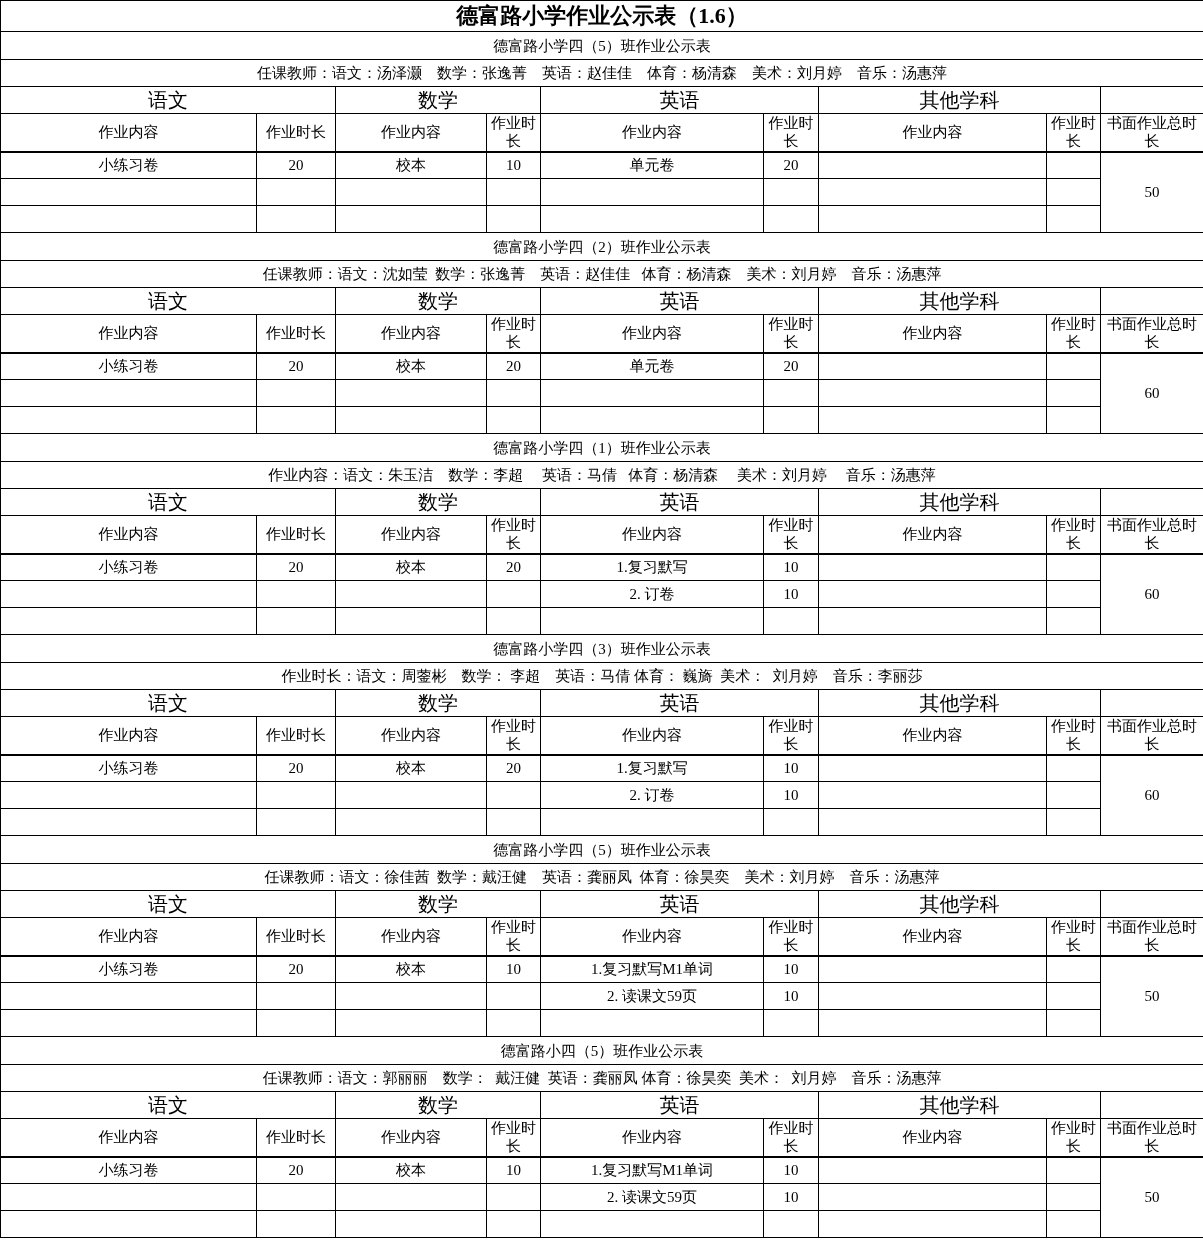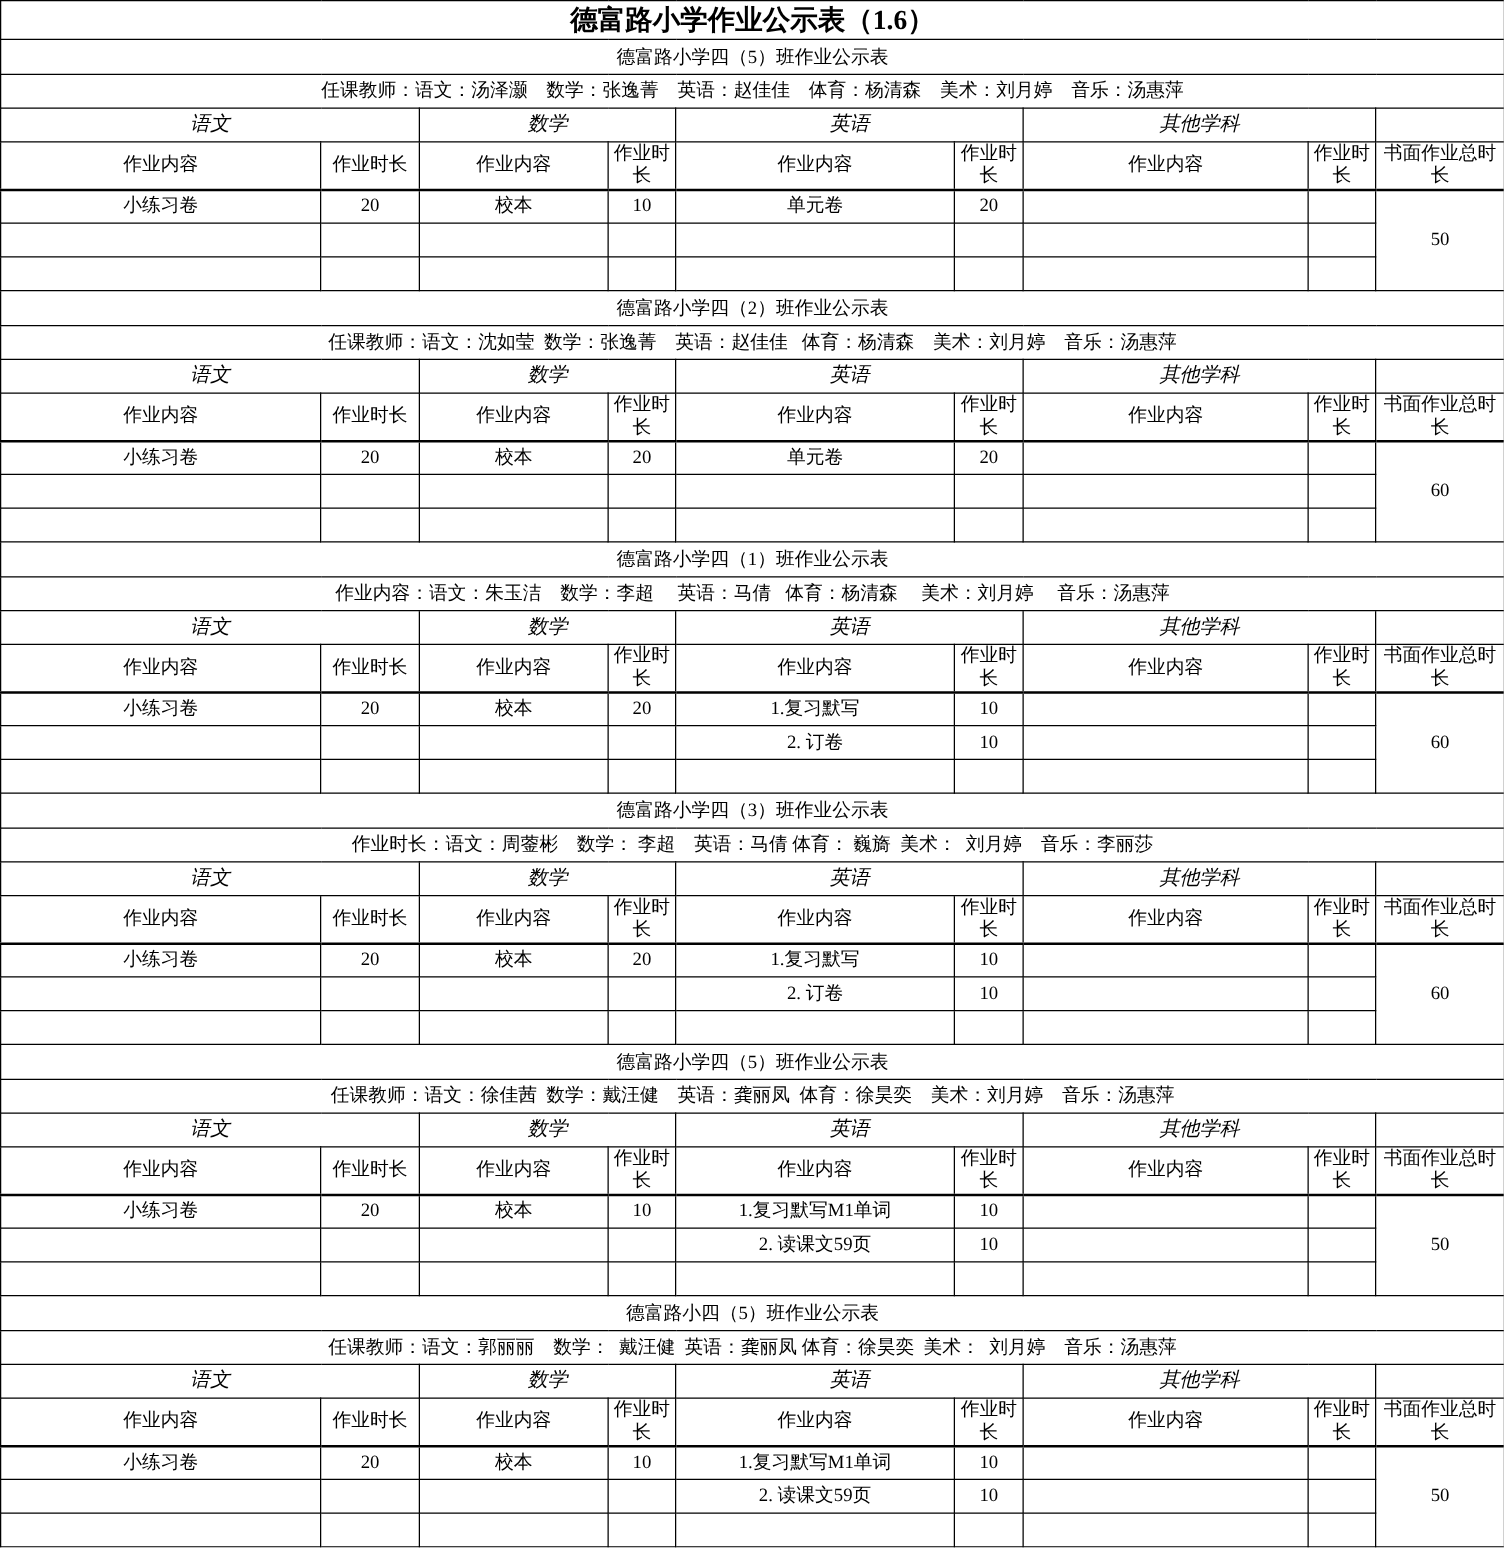--- a/index.html
+++ b/index.html
@@ -6,21 +6,21 @@
   body{width:1203px;font-family:"Liberation Serif","DejaVu Serif",serif;color:#000;}
   table.sheet{border-collapse:collapse;table-layout:fixed;width:1203px;}
   table.sheet td{border:1px solid #000;padding:0;text-align:center;vertical-align:middle;
     font-size:15px;line-height:18px;overflow:hidden;word-break:break-all;}
   tr.r-title{height:30px;}
   tr.r-title td{font-size:22px;font-weight:bold;line-height:30px;}
   tr.r-sech{height:28px;}
   tr.r-teach{height:27px;margin-left:12px;}
   tr.r-teach td{white-space:pre;}
   tr.r-subj{height:27px;}
-  tr.r-subj td{font-size:16px;font-style:italic;}
+  tr.r-subj td{font-size:20px;}
   tr.r-colh{height:38px;}
   tr.r-colh td{border-bottom-width:2px;}
   tr.r-data{height:27px;}
   td.eng{text-align:left;padding-left:3px;}
   td.toth{padding:0 14px;margin-left:48px;}
 </style>
 </head>
 <body>
 
 <table class="sheet">

